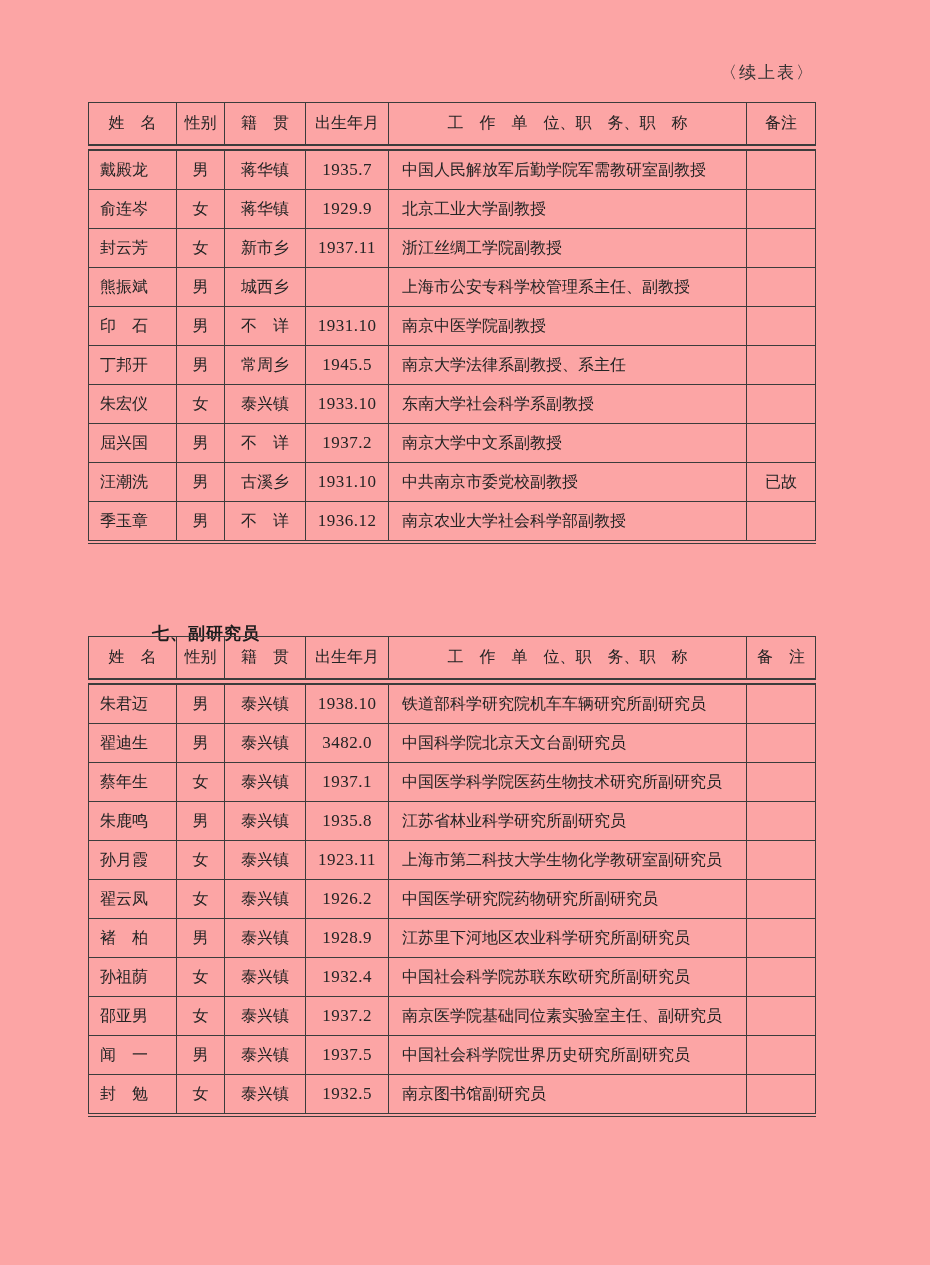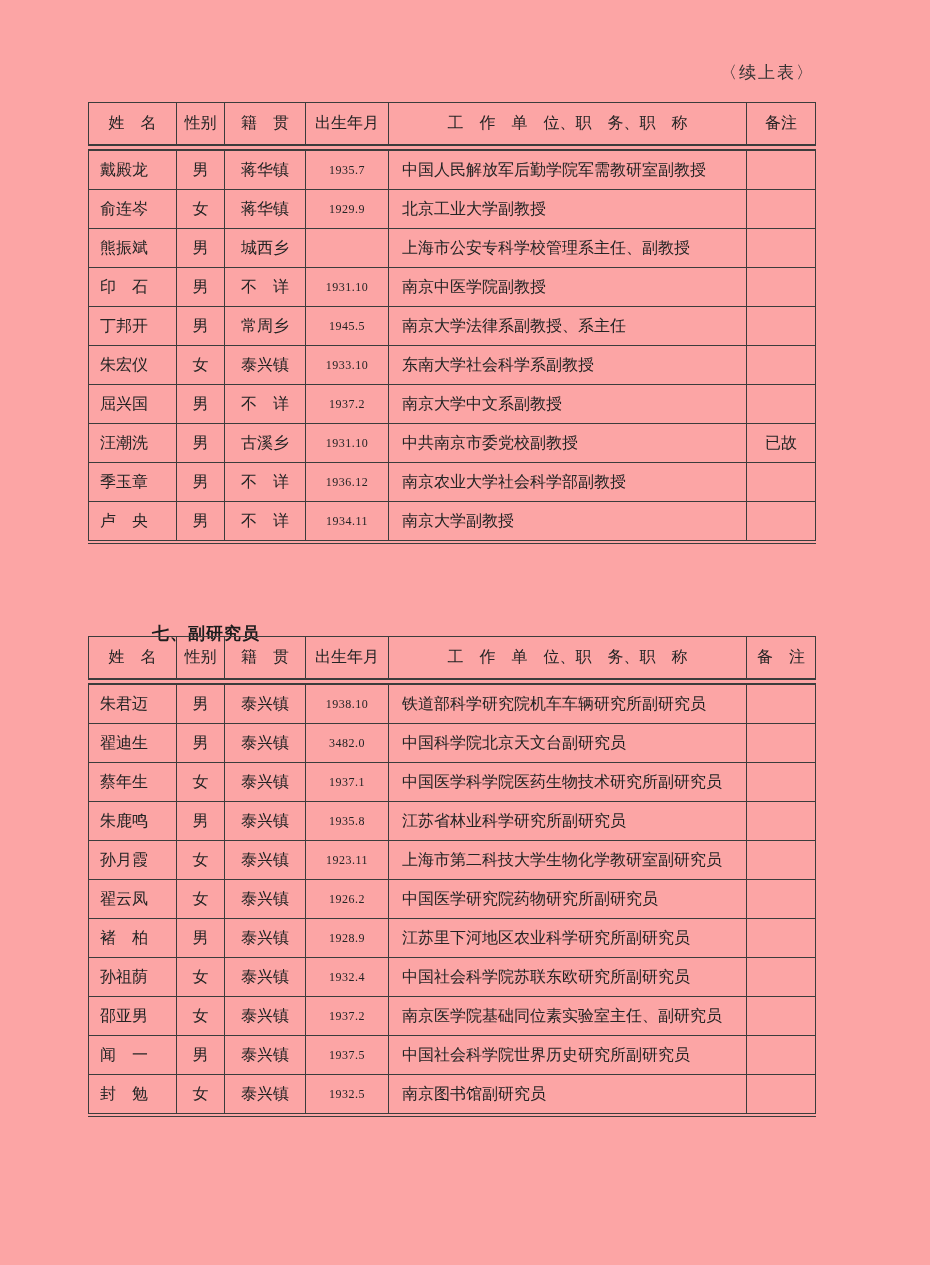--- a/index.html
+++ b/index.html
@@ -80,21 +80,21 @@
   }
   table.roster td.col-name {
     text-align: left;
     padding-left: 11px;
   }
   table.roster td.col-workunit {
     text-align: left;
     padding-left: 13px;
   }
   table.roster td.col-birthdate {
-    font-size: 12px;
+    font-size: 17px;
     letter-spacing: 0.5px;
   }
 </style>
 </head>
 <body>
 
 <div class="page">
 
   <div class="continuation">〈续上表〉</div>
 
@@ -128,20 +128,28 @@
         </tr>
         <tr>
           <td class="col-name">俞连岑</td>
           <td class="col-gender">女</td>
           <td class="col-origin">蒋华镇</td>
           <td class="col-birthdate">1929.9</td>
           <td class="col-workunit">北京工业大学副教授</td>
           <td class="col-remarks"></td>
         </tr>
         <tr>
+          <td class="col-name">封云芳</td>
+          <td class="col-gender">女</td>
+          <td class="col-origin">新市乡</td>
+          <td class="col-birthdate">1937.11</td>
+          <td class="col-workunit">浙江丝绸工学院副教授</td>
+          <td class="col-remarks"></td>
+        </tr>
+        <tr>
           <td class="col-name">熊振斌</td>
           <td class="col-gender">男</td>
           <td class="col-origin">城西乡</td>
           <td class="col-birthdate"></td>
           <td class="col-workunit">上海市公安专科学校管理系主任、副教授</td>
           <td class="col-remarks"></td>
         </tr>
         <tr>
           <td class="col-name">印　石</td>
           <td class="col-gender">男</td>
@@ -181,28 +189,20 @@
           <td class="col-birthdate">1931.10</td>
           <td class="col-workunit">中共南京市委党校副教授</td>
           <td class="col-remarks">已故</td>
         </tr>
         <tr>
           <td class="col-name">季玉章</td>
           <td class="col-gender">男</td>
           <td class="col-origin">不　详</td>
           <td class="col-birthdate">1936.12</td>
           <td class="col-workunit">南京农业大学社会科学部副教授</td>
-          <td class="col-remarks"></td>
-        </tr>
-        <tr>
-          <td class="col-name">卢　央</td>
-          <td class="col-gender">男</td>
-          <td class="col-origin">不　详</td>
-          <td class="col-birthdate">1934.11</td>
-          <td class="col-workunit">南京大学副教授</td>
           <td class="col-remarks"></td>
         </tr>
       </tbody>
     </table>
 
   <div class="section-heading">七、副研究员</div>
 
   <table class="roster" id="table2">
     <colgroup>
       <col class="c-name">

